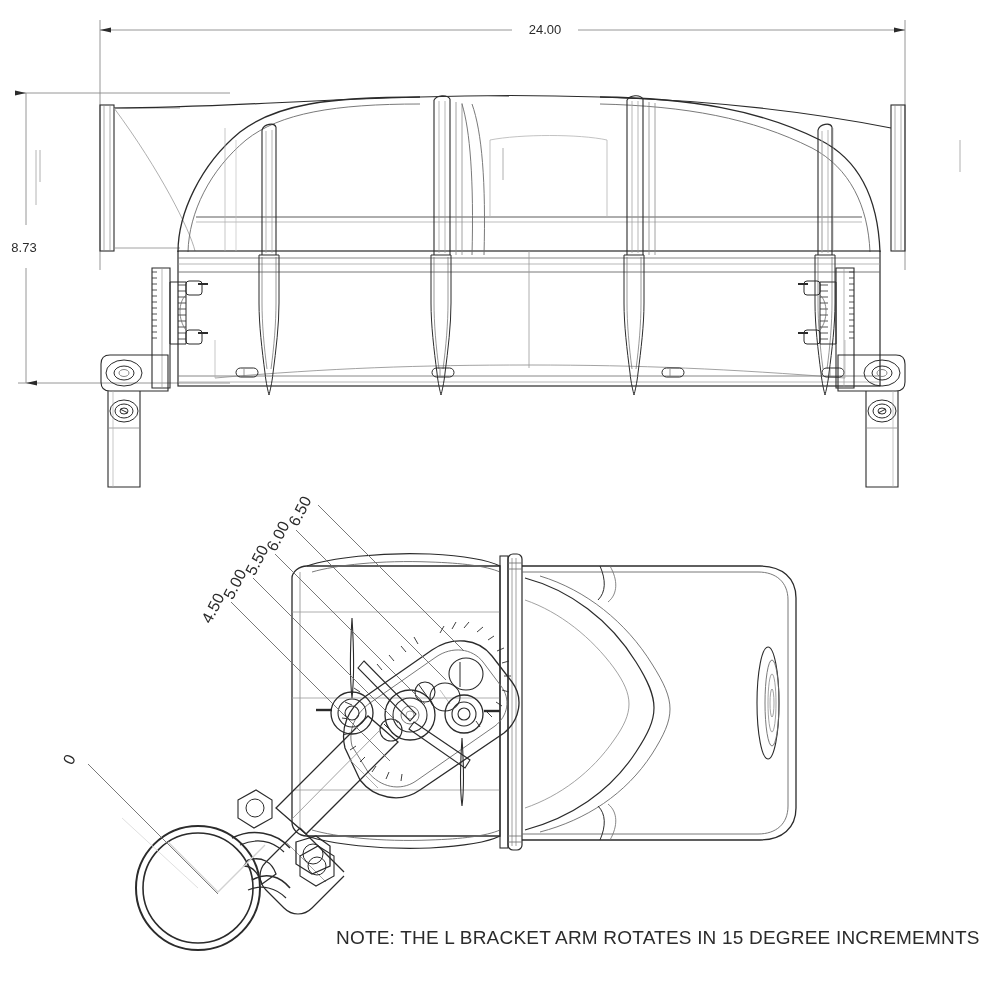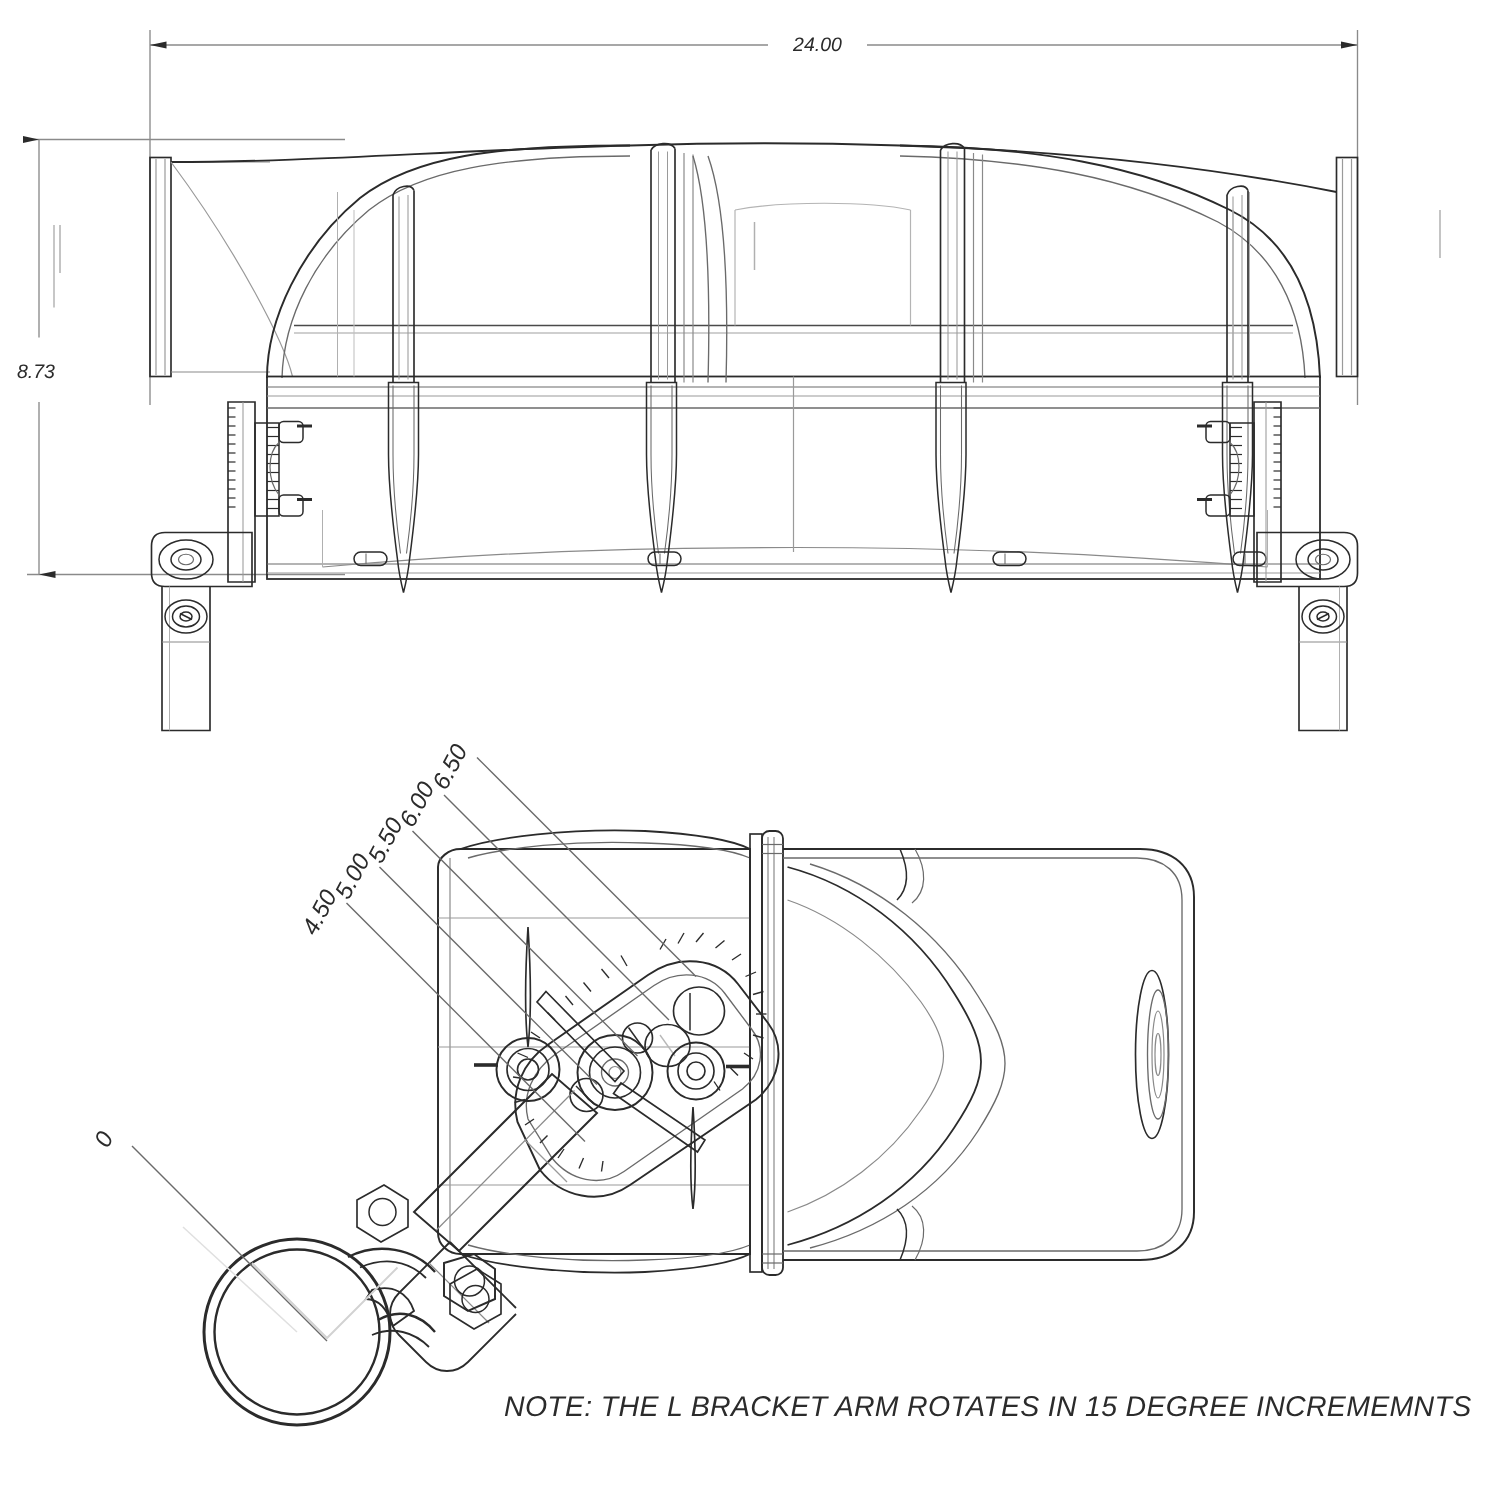--- a/index.html
+++ b/index.html
@@ -13,21 +13,20 @@
     height: 1000px;
     font-family: "Liberation Sans", sans-serif;
     overflow: hidden;
     position: relative;
   }
   #sheet {
     position: relative;
     width: 1000px;
     height: 810px;
     background: #ffffff;
-    font-style: italic;
   }
   svg.drawing {
     position: absolute;
     top: 0;
     left: 0;
     width: 1000px;
     height: 1000px;
   }
   .txt {
     font-family: "Liberation Sans", sans-serif;

